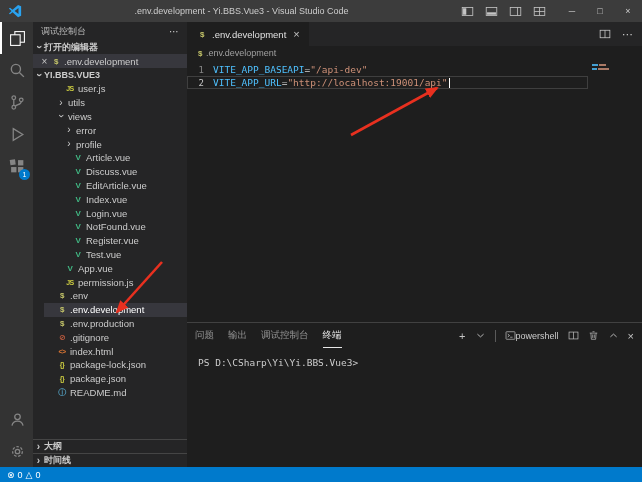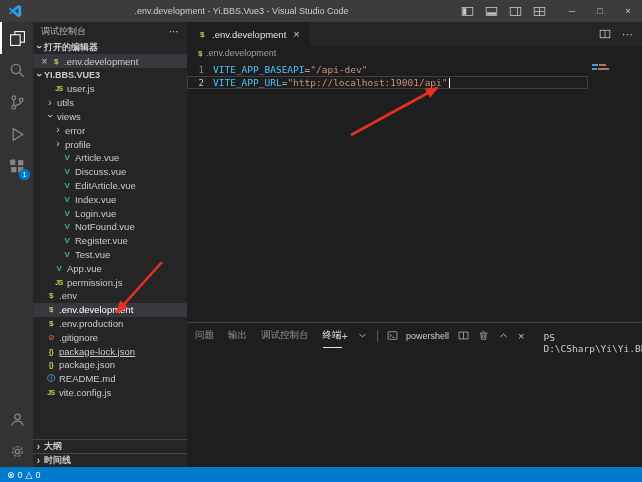--- a/index.html
+++ b/index.html
@@ -45,21 +45,21 @@
   .oe-close { width: 11px; text-align: center; font-size: 10px; color: #c5c5c5; flex: none; }
   .fi { display: inline-flex; justify-content: center; width: 12px; font-weight: bold; font-size: 7px; letter-spacing: -0.5px; flex: none; }
   .fi-js { color: #cbcb41; }
   .fi-vue { color: #41b883; font-size: 8px; }
   .fi-env { color: #c5c56a; font-size: 8px; }
   .fi-git { color: #bf5b3d; font-size: 8px; }
   .fi-html { color: #e37933; }
   .fi-json { color: #cbcb41; }
   .fi-md { color: #519aba; font-size: 8px; }
   .oe-label, .tree-label { margin-left: 2px; white-space: nowrap; color: #cccccc; }
-  .tree { flex: none; }
+  .tree { flex: none; padding-left: 11px; }
   .tree-row { height: 13.8px; display: flex; align-items: center; white-space: nowrap; }
   .tree-row.selected { background: #37373d; }
   .tree-row.selected .tree-label { color: #ffffff; }
   .sb-flex-spacer { flex: 1; }
 
   
   .editor-col { width: 455px; display: flex; flex-direction: column; background: #1e1e1e; }
   .tabbar { height: 24px; background: #252526; display: flex; align-items: stretch; flex: none; }
   .tab { display: flex; align-items: center; gap: 4px; padding: 0 9px; background: #1e1e1e; font-size: 9.5px; color: #e0e0e0; }
   .tab-close { font-size: 11px; color: #c5c5c5; margin-left: 3px; }
@@ -77,30 +77,30 @@
   .tok-op { color: #d4d4d4; }
   .tok-str { color: #ce9178; }
   .caret { display: inline-block; width: 1px; height: 10px; background: #ffffff; margin-left: 1px; }
   .minimap { position: absolute; top: 4px; right: 28px; width: 22px; }
   .mm-row { display: flex; gap: 1px; margin-bottom: 2px; }
   .mm-seg { height: 2px; }
   .mm-blue { background: rgba(79,193,255,0.8); }
   .mm-orange { background: rgba(206,145,120,0.8); }
 
   
-  .panel { height: 145px; border-top: 1px solid #414141; display: flex; flex-direction: row; flex: none; }
+  .panel { height: 145px; border-top: 1px solid #414141; display: flex; flex-direction: column; flex: none; }
   .panel-header { height: 25px; display: flex; align-items: stretch; padding: 0 8px; flex: none; }
   .panel-tabs { display: flex; gap: 14px; }
   .panel-tab { display: flex; align-items: center; font-size: 9.5px; color: #969696; border-bottom: 1px solid transparent; }
   .panel-tab.active { color: #e7e7e7; border-bottom-color: #e7e7e7; }
   .panel-actions { margin-left: auto; display: flex; align-items: center; gap: 9px; color: #c5c5c5; }
   .panel-actions svg { width: 11px; height: 11px; }
   .pa-plus { font-size: 11px; }
   .pa-divider { width: 1px; height: 12px; background: #5a5a5a; }
-  .ps-group { display: flex; align-items: center; gap: 8px; }
+  .ps-group { display: flex; align-items: center; gap: 0; }
   .ps-label { font-size: 9px; color: #cccccc; }
   .pa-close { font-size: 11px; }
   .term { padding: 9px 0 0 11px; font-family: "DejaVu Sans Mono", "Liberation Mono", monospace; font-size: 9.5px; color: #cccccc; }
 
   
   .statusbar { height: 15px; background: #007acc; display: flex; align-items: center; padding: 0 10px 0 7px; color: #ffffff; font-size: 9px; }
   .sb-left { display: flex; gap: 8px; align-items: center; }
   .sb-item { display: flex; gap: 3px; align-items: center; white-space: nowrap; }
   .sb-right { margin-left: auto; display: flex; gap: 11px; align-items: center; }
   .sb-right-items { display: contents; }
@@ -286,35 +286,35 @@
           <span class="tree-label">.env.development</span>
         </div>
         <div class="tree-row" style="padding-left: 12px;">
           <span class="fi fi-env">$</span>
           <span class="tree-label">.env.production</span>
         </div>
         <div class="tree-row" style="padding-left: 12px;">
           <span class="fi fi-git">⊘</span>
           <span class="tree-label">.gitignore</span>
         </div>
-        <div class="tree-row" style="padding-left: 12px; text-decoration: underline;">
+        <div class="tree-row" style="padding-left: 12px;">
+          <span class="fi fi-html">&lt;&gt;</span>
+          <span class="tree-label">index.html</span>
+        </div>
+        <div class="tree-row" style="padding-left: 12px;">
           <span class="fi fi-json">{}</span>
           <span class="tree-label">package-lock.json</span>
         </div>
         <div class="tree-row" style="padding-left: 12px;">
           <span class="fi fi-json">{}</span>
           <span class="tree-label">package.json</span>
         </div>
         <div class="tree-row" style="padding-left: 12px;">
           <span class="fi fi-md">ⓘ</span>
           <span class="tree-label">README.md</span>
-        </div>
-        <div class="tree-row" style="padding-left: 12px;">
-          <span class="fi fi-js">JS</span>
-          <span class="tree-label">vite.config.js</span>
         </div>
       </div>
 
     <div class="sb-flex-spacer"></div>
     <div class="section-header bottom-section">
       <span class="chev">›</span>
       <span>大纲</span>
     </div>
     <div class="section-header bottom-section">
       <span class="chev">›</span>

